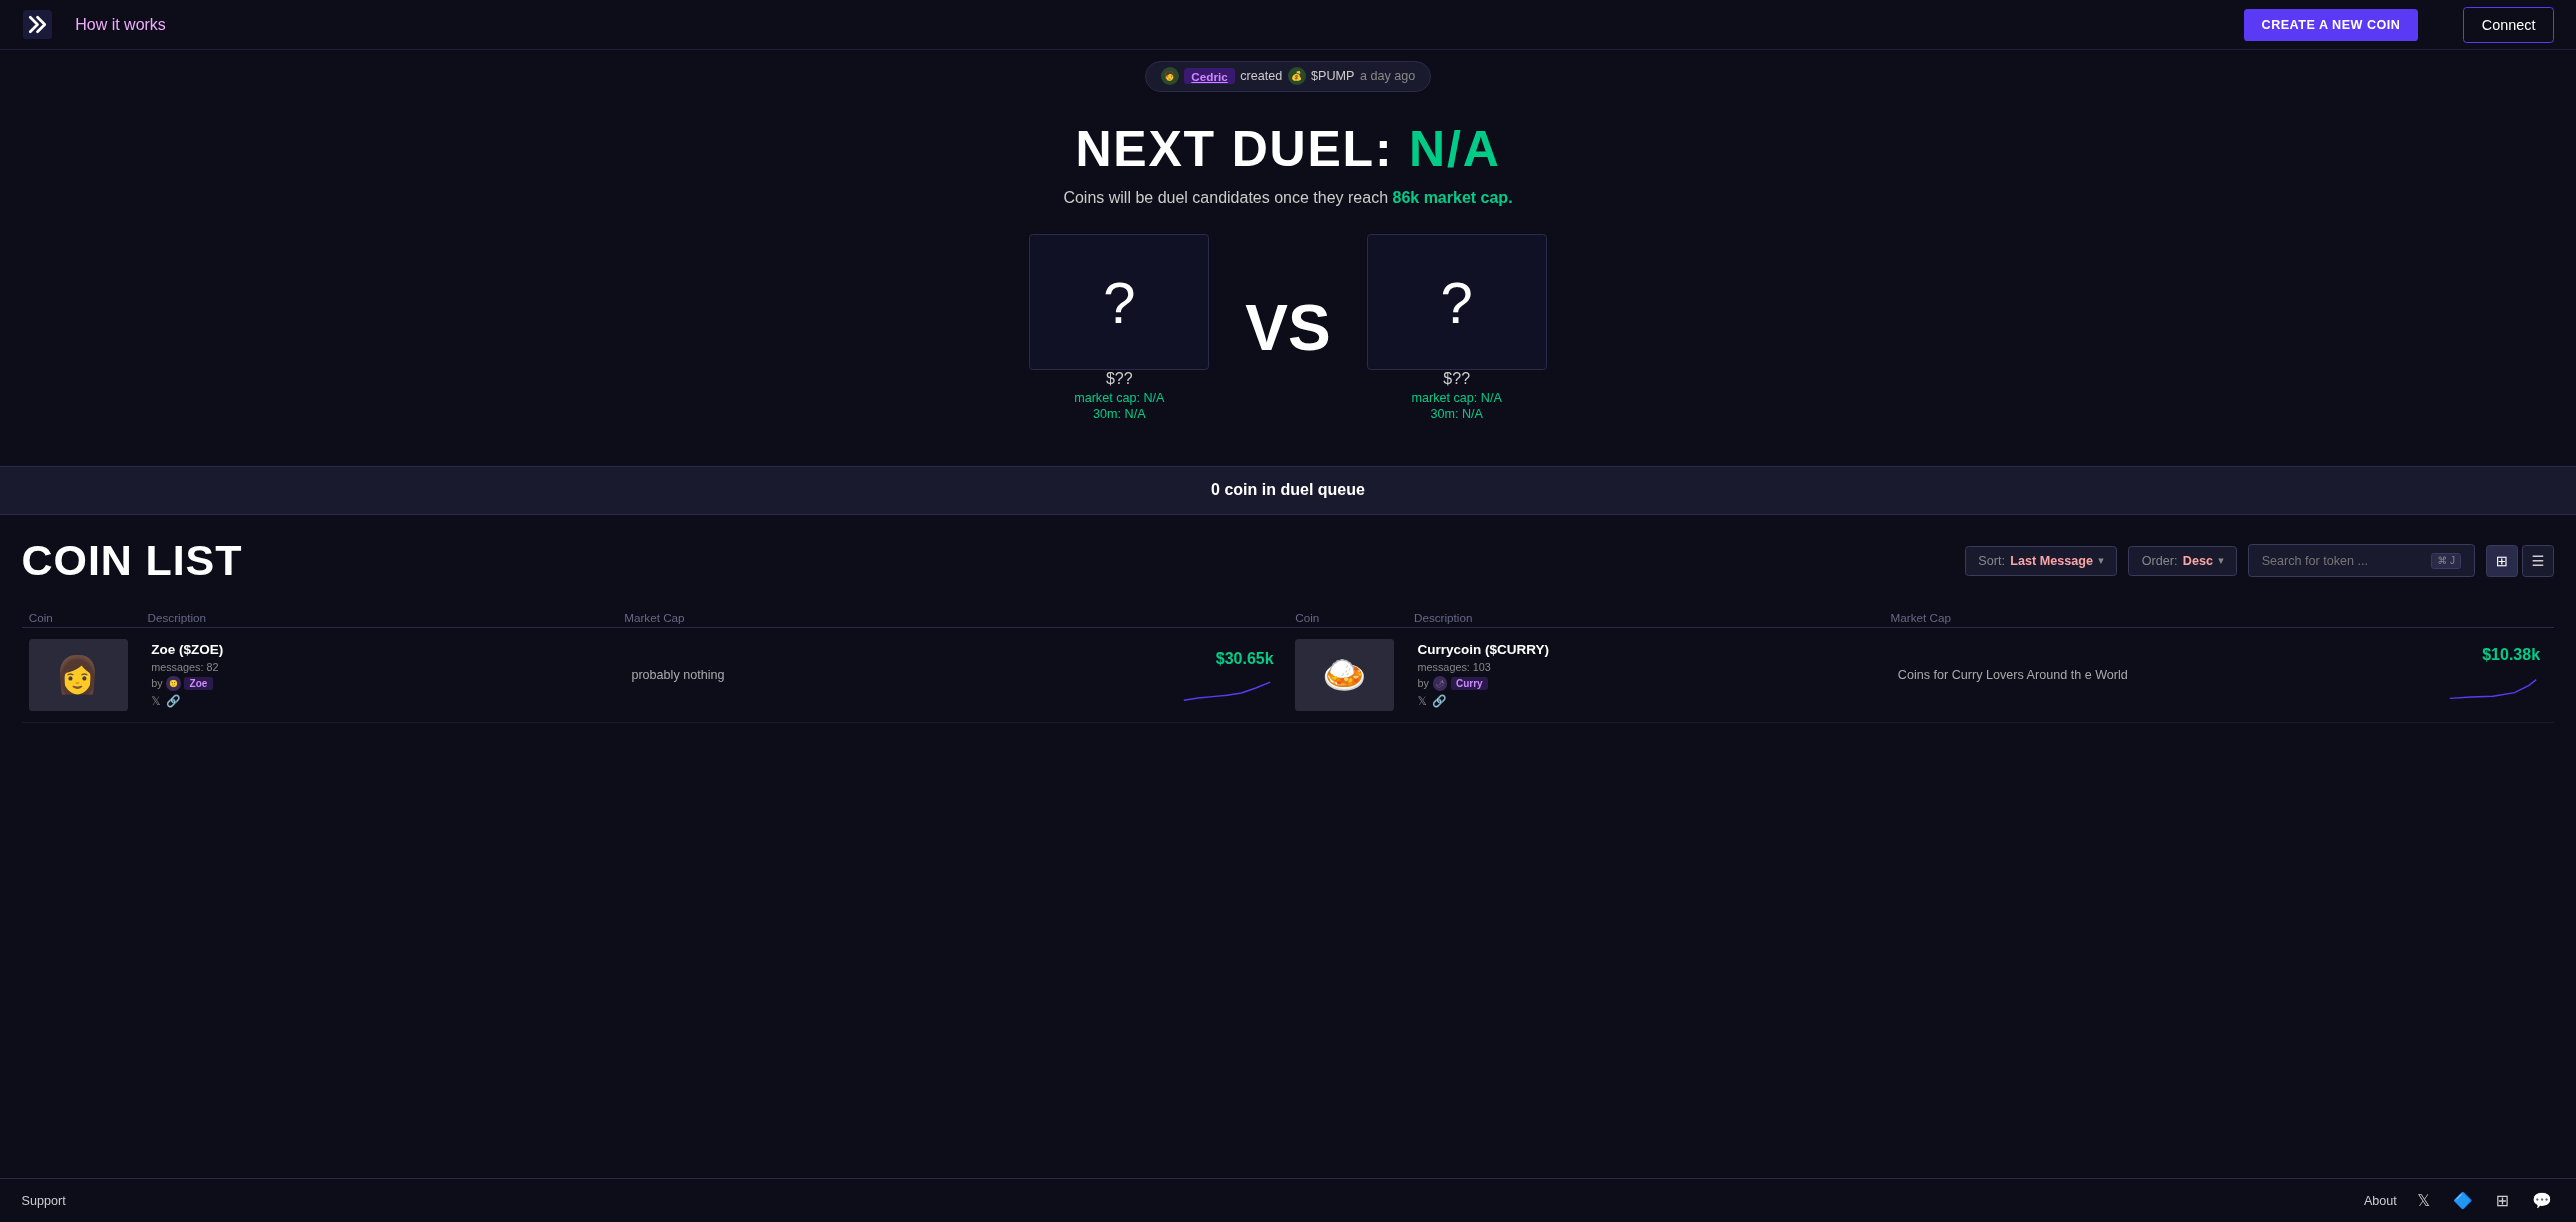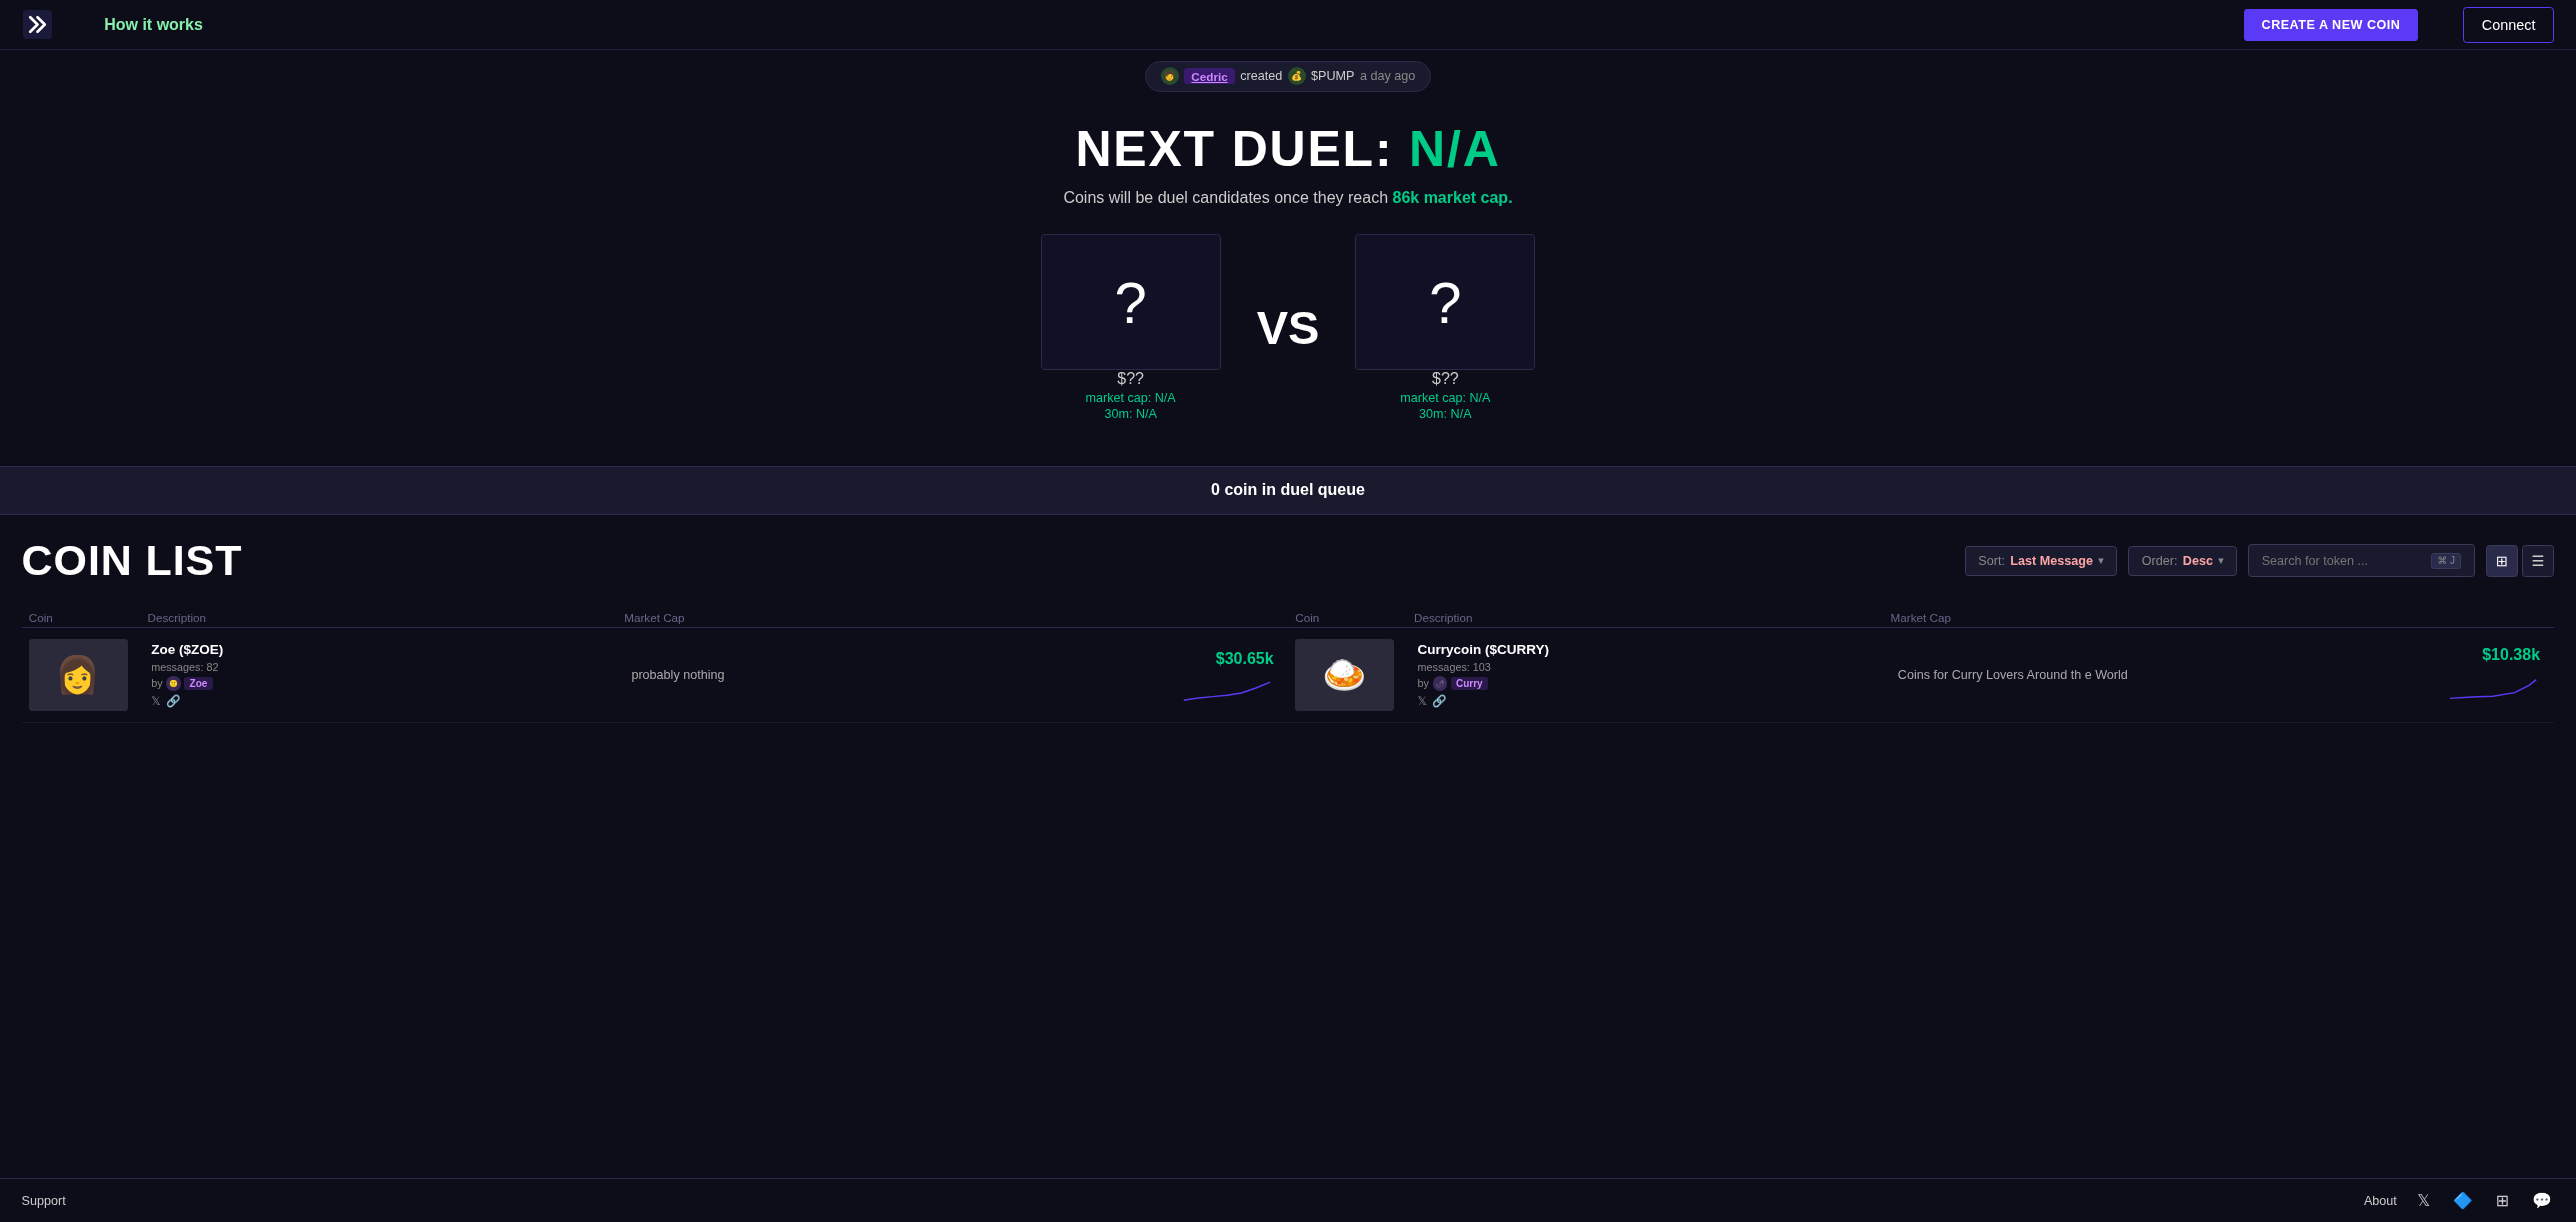--- a/index.html
+++ b/index.html
@@ -34,26 +34,25 @@
       height: 32px;
       display: flex;
       align-items: center;
       justify-content: center;
     }
     .logo svg {
       width: 29px;
       height: 29px;
     }
     .nav-link {
-      color: #86efac;
+      color: #f0abfc;
       font-size: 16px;
-      font-weight: 700;
+      font-weight: 400;
       text-decoration: none;
       cursor: pointer;
-      margin-left: 29px;
     }
     .header-right {
       display: flex;
       align-items: center;
       gap: 14.4px;
     }
     .btn-create {
       background: #5b3af5;
       color: #ffffff;
       border: none;
@@ -168,21 +167,21 @@
     .duel-question {
       position: absolute;
       top: 50%;
       left: 50%;
       transform: translate(-50%, -50%);
       font-size: 58px;
       font-weight: 300;
       color: #ffffff;
     }
     .duel-vs {
-      font-size: 47px;
+      font-size: 64px;
       font-weight: 900;
       color: #ffffff;
     }
     .duel-info {
       text-align: center;
     }
     .duel-token-name {
       font-size: 16px;
       color: #cccccc;
       margin-bottom: 3.6px;

